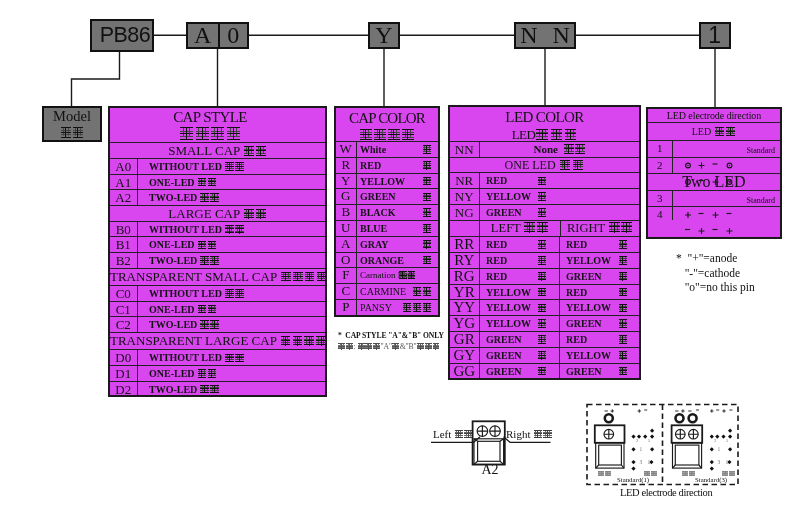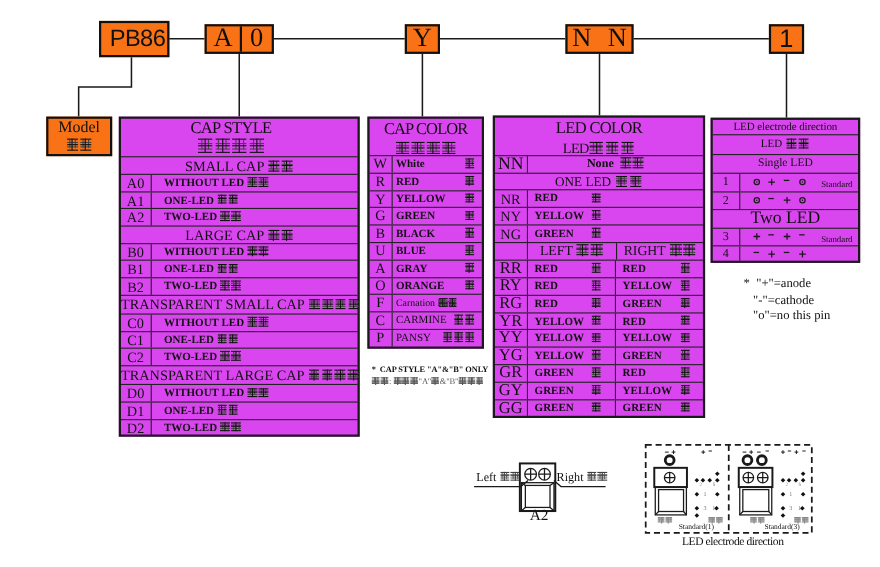--- a/index.html
+++ b/index.html
@@ -9,21 +9,21 @@
 .c{display:inline-block;width:.88em;height:.86em;vertical-align:-5%;margin:0 .06em;
 background:
  linear-gradient(#111,#111) 0 0/100% 1.2px no-repeat,
  linear-gradient(#111,#111) 0 48%/100% 1.2px no-repeat,
  linear-gradient(#111,#111) 0 100%/100% 1.2px no-repeat,
  linear-gradient(#111,#111) 50% 0/1.2px 100% no-repeat,
  linear-gradient(#444,#444) 22% 30%/1px 70% no-repeat,
  linear-gradient(#444,#444) 78% 30%/1px 70% no-repeat,
  linear-gradient(#444,#444) 0 30%/100% 1px no-repeat,
  linear-gradient(#444,#444) 0 74%/100% 1px no-repeat;}
-.bx{position:absolute;border:2px solid #111;background:#f97316;text-align:center}
+.bx{position:absolute;border:2px solid #111;background:#737373;text-align:center}
 .tbl{position:absolute;border:2px solid #1a1a1a;background:#d946ef}
 .tbl>div{box-sizing:border-box;border-top:1px solid #222;position:relative}
 .tbl>div:first-child{border-top:none}
 .hd{text-align:center;white-space:nowrap}
 .sec{text-align:center;white-space:nowrap}
 .desc{white-space:nowrap}
 .row{overflow:visible}
 .code{position:absolute;left:0;top:0;bottom:0;border-right:1.5px solid #222;text-align:center}
 .desc{position:absolute;top:0;bottom:0;font-weight:bold}
 .lc{left:30px;width:79.5px;border-right:1.5px solid #222;padding-left:6px;box-sizing:border-box}
@@ -158,21 +158,21 @@
         <span class="code" style="width:19.5px;font-size:13px;line-height:14px">P</span>
         <span class="desc" style="left:21px;right:0;padding:0 7px 0 3px;line-height:15px;font-weight:normal">PANSY<span class="rt"><span class="c"></span><span class="c"></span><span class="c"></span></span></span>
       </div>
 </div>
 
 <div class="abs" style="left:338px;top:329.5px;font-size:7.6px;font-weight:bold;letter-spacing:-0.1px;line-height:11.5px">*&nbsp; CAP STYLE "A"&amp;"B" ONLY<br><span style="font-size:7.8px;font-weight:normal;letter-spacing:-0.2px;opacity:.72"><span class="c"></span><span class="c"></span>: <span class="c"></span><span class="c"></span><span class="c"></span>"A"<span class="c"></span>&amp;"B"<span class="c"></span><span class="c"></span><span class="c"></span></span></div>
 
 <div class="tbl" style="left:448px;top:105px;width:189px;height:271px;font-size:10px">
  <div class="hd" style="height:34px;font-size:15px;letter-spacing:-0.6px;line-height:17.5px;padding-top:1.5px">LED COLOR<br><span style="font-size:13px">LED<span class="c"></span><span class="c"></span><span class="c"></span></span></div>
  <div class="row" style="height:16.2px">
-        <span class="code" style="width:28.5px;font-size:16px;line-height:15px">NN</span>
+        <span class="code" style="width:28.5px;font-size:13px;line-height:15px">NN</span>
         <span class="desc" style="left:30px;right:0;text-align:center;font-size:11px;line-height:15px;font-weight:bold">None&nbsp; <span class="c"></span><span class="c"></span></span>
       </div>
  <div class="sec" style="height:15.3px;font-size:12px;line-height:14.5px">ONE LED <span class="c"></span><span class="c"></span></div>
  <div class="row" style="height:15.8px">
         <span class="code" style="width:28.5px;font-size:13px;line-height:15px">NR</span>
         <span class="desc" style="left:30px;right:0;padding-left:6px;line-height:15px"><span style="display:inline-block;width:51px">RED</span><span class="c"></span></span>
       </div>
  <div class="row" style="height:15.8px">
         <span class="code" style="width:28.5px;font-size:13px;line-height:15px">NY</span>
         <span class="desc" style="left:30px;right:0;padding-left:6px;line-height:15px"><span style="display:inline-block;width:51px">YELLOW</span><span class="c"></span></span>
@@ -229,21 +229,20 @@
  <div class="row" style="height:15.8px">
         <span class="code" style="width:28.5px;font-size:15px;line-height:15px">GG</span>
         <span class="desc lc" style="line-height:15px"><span class="nm">GREEN</span><span class="c"></span></span>
         <span class="desc rc" style="line-height:15px"><span class="nm">GREEN</span><span class="c"></span></span>
       </div>
 </div>
 
 <div class="tbl" style="left:646px;top:107px;width:132px;height:128px;font-size:12px">
  <div class="hd" style="height:13.4px;line-height:13px;font-size:10px;letter-spacing:-0.1px">LED electrode direction</div>
  <div class="hd" style="height:18px;line-height:17px;font-size:10px">LED <span style="font-size:10.5px"><span class="c"></span><span class="c"></span></span></div>
- <div class="hd" style="height:17.1px;font-size:10.5px;line-height:16px">Single LED</div>
  <div class="row" style="height:16.4px">
         <span class="code" style="width:23.5px;line-height:15px;font-size:11px">1</span>
         <span class="desc" style="left:25px;right:0;line-height:15px">
           <span class="std">Standard</span>
         </span>
       </div>
  <div class="row" style="height:16.1px">
         <span class="code" style="width:23.5px;line-height:15px;font-size:11px">2</span>
         <span class="desc" style="left:25px;right:0"></span>
       </div>

